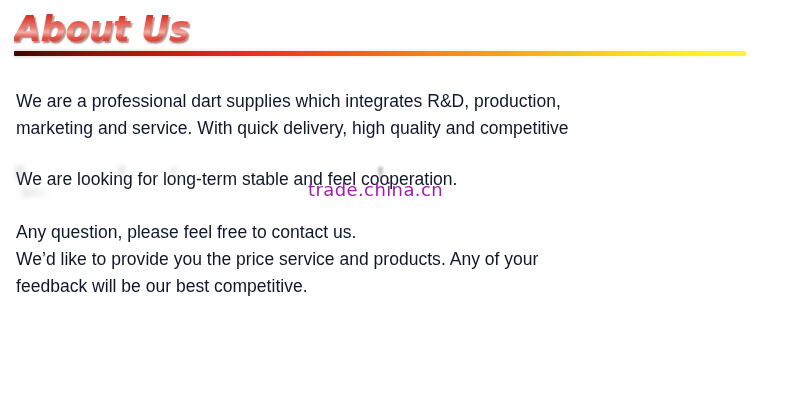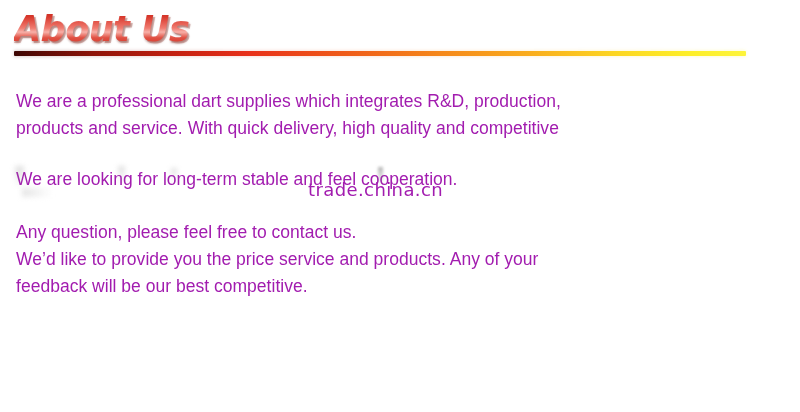--- a/index.html
+++ b/index.html
@@ -115,21 +115,21 @@
   .copy {
     position: absolute;
     left: 16px;
     top: 88px;
     width: 764px;
   }
   .para {
     font-family: "Liberation Sans", sans-serif;
     font-size: 17.5px;
     line-height: 27px;
-    color: #a21caf;
+    color: #0f172a;
     margin: 0;
     letter-spacing: 0.02px;
   }
   .para.p1 { margin-bottom: 24px; }
   .para.p2 { margin-bottom: 26px; }
   .para .ln { display: block; }
 
   
   .watermark {
     position: absolute;
@@ -185,21 +185,21 @@
 
   <div class="ghost g1"></div>
   <div class="ghost g2"></div>
   <div class="ghost g3"></div>
   <div class="ghost g4"></div>
 
   <div class="copy">
 
     <p class="para p1">
       <span class="ln">We are a professional dart supplies which integrates R&amp;D, production,</span>
-      <span class="ln">products  and service. With quick delivery, high quality and competitive</span>
+      <span class="ln">marketing  and service. With quick delivery, high quality and competitive</span>
     </p>
 
     <p class="para p2">
       <span class="ln">We are looking for long-term stable and feel cooperation.</span>
     </p>
 
     <p class="para p3">
       <span class="ln">Any question, please feel free to contact us.</span>
       <span class="ln">We’d like to provide you the price service and products. Any of your</span>
       <span class="ln">feedback will be our best competitive.</span>

